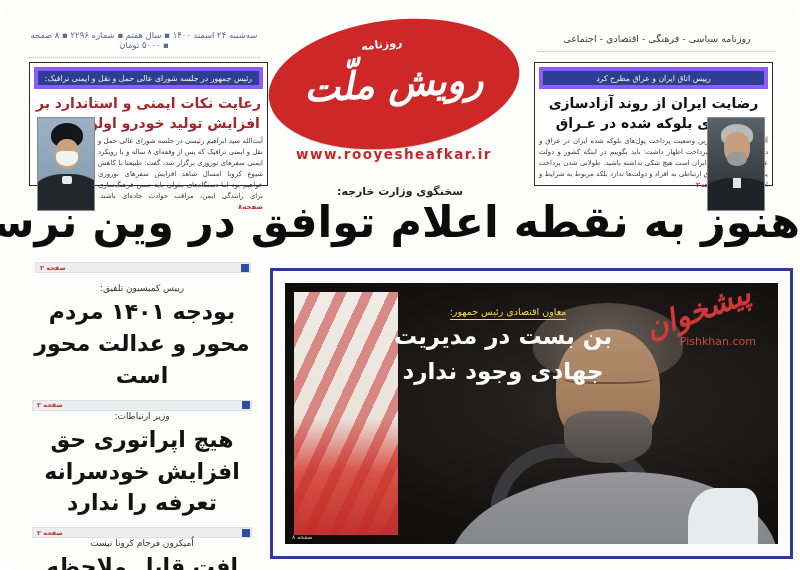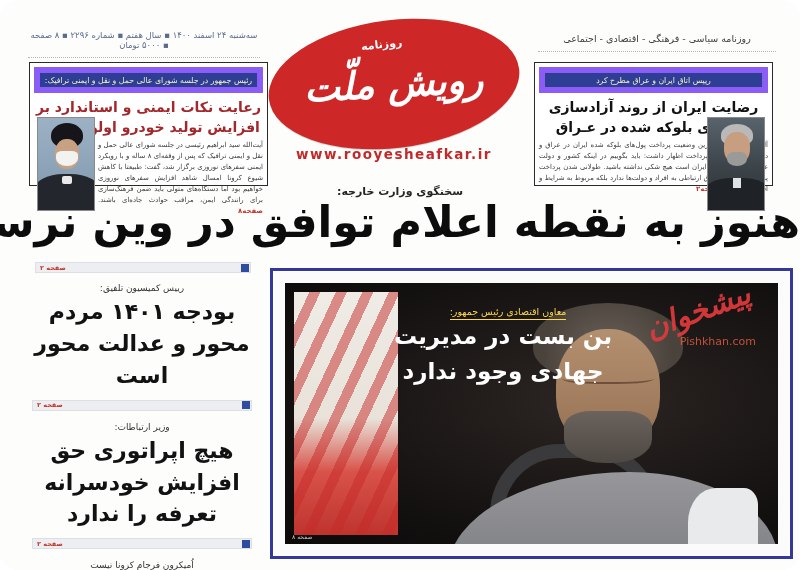--- a/index.html
+++ b/index.html
@@ -46,21 +46,21 @@
   
   .newsbox {
     position:absolute; top:62px; width:239px; height:124px;
     border:1.5px solid #2a2a2a; background:#ffffff; padding:4px 4px 3px 4px;
   }
   .box-left  { left:29px; }
   .box-right { right:27px; }
   .kickerbar {
     position:relative; background:#2e3e95; color:#f7f0c0;
     font-size:7.8px; text-align:center; padding:2.5px 2px;
-    border:6px solid #8b5cf6;
+    border:4px solid #8b5cf6;
   }
   .box-headline {
     font-weight:bold; text-align:center; font-size:14px; line-height:1.4;
     margin:5px 1px 3px 1px;
   }
   .box-left  .box-headline { color:#a3272b; }
   .box-right .box-headline { color:#121212; }
   .box-body {
     font-size:6.9px; color:#3a3a3a; text-align:justify; line-height:1.6;
   }
@@ -106,21 +106,21 @@
     height:11px; background:#eceef1; border:1px solid #dddfe4;
     display:flex; direction:ltr; align-items:center; justify-content:space-between;
     padding:0 1px;
   }
   .pb-label { color:#c0392b; font-size:6.5px; font-weight:bold; padding-left:3px; }
   .pb-square { width:8px; height:8px; background:#2e4ca0; }
   .lead-pagebar { position:absolute; left:35px; top:262px; width:216px; }
 
   
   .articles { position:absolute; left:29px; top:283px; width:226px; }
-  .article { margin-bottom:11px; }
+  .article { margin-bottom:0; }
   .art-kicker { text-align:center; font-size:9px; color:#333; margin-bottom:3px; }
   .art-headline {
     text-align:center; font-weight:bold; font-size:22px; line-height:1.45;
     color:#121212; margin-bottom:8px; letter-spacing:-0.5px;
   }
   .article .pagebar { margin:0 3px; }
 
   
   .photo-frame {
     position:absolute; left:270px; top:268px; width:523px; height:291px;

